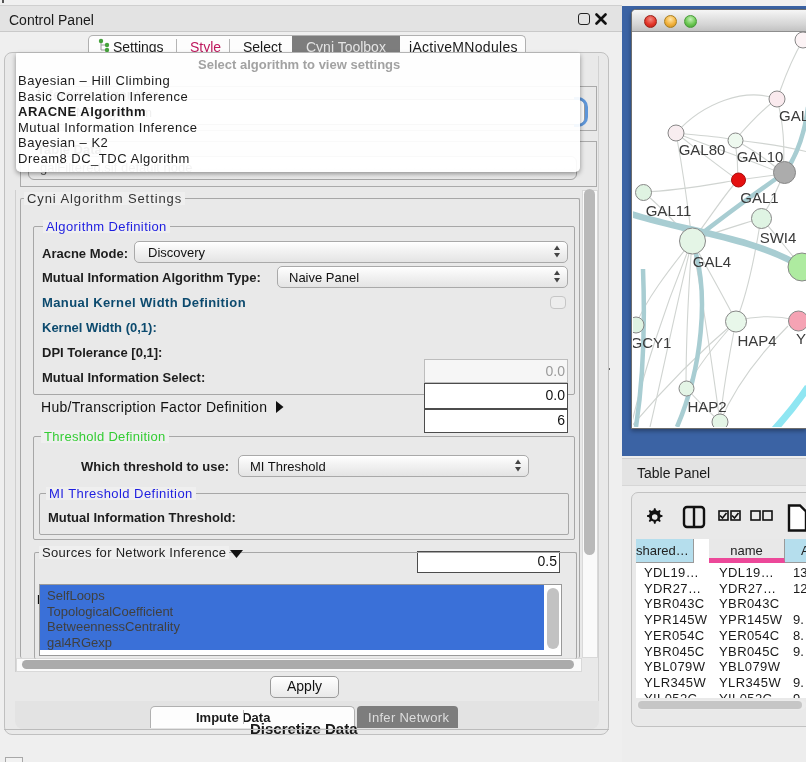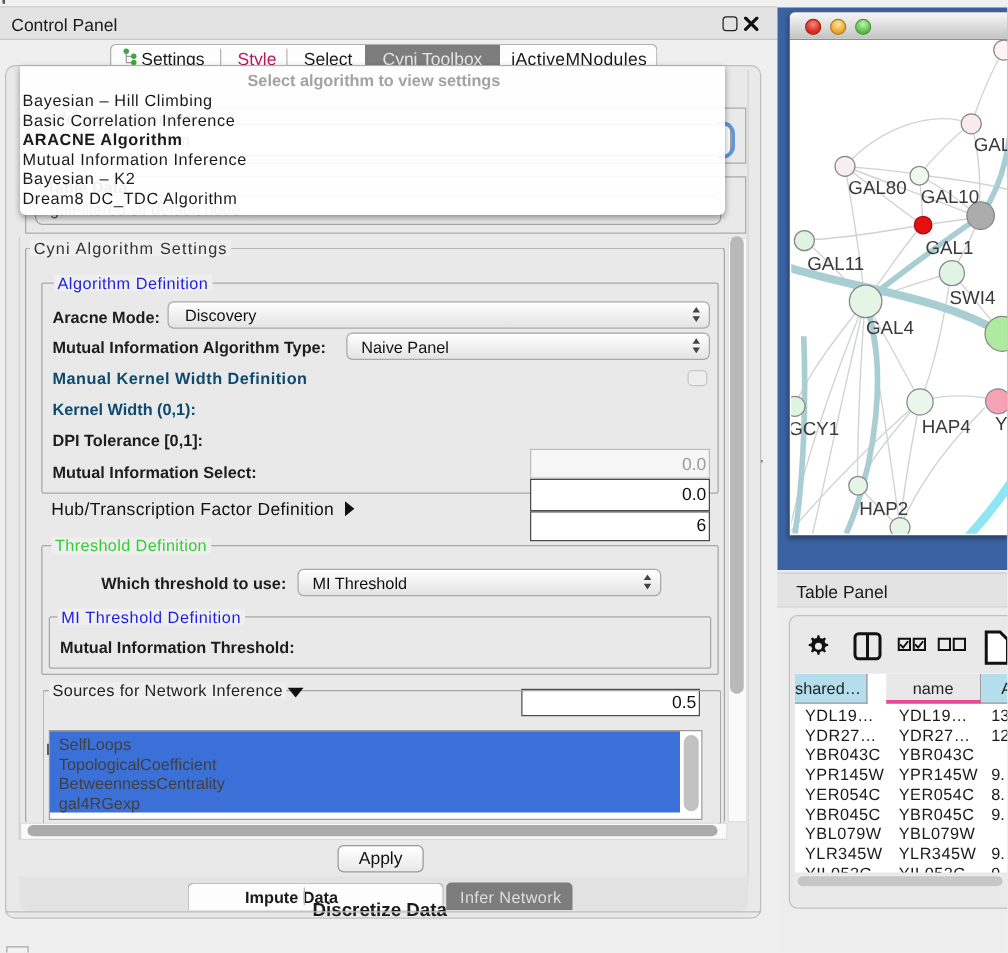--- a/index.html
+++ b/index.html
@@ -128,21 +128,21 @@
     <rect x="113" y="9" width="9" height="9"></rect>
     <rect x="125" y="9" width="9" height="9"></rect>
   </g>
   <path d="M82,13.5 l2.5,2.5 l4,-5" stroke="#111" stroke-width="1.6" fill="none"></path>
   <path d="M94,13.5 l2.5,2.5 l4,-5" stroke="#111" stroke-width="1.6" fill="none"></path>
   <path d="M151,3.5 l11,0 l6,6 l0,19 l-17,0 z" fill="#fff" stroke="#111" stroke-width="2.4"></path>
 </svg>
 
 <div class="ab" style="left:636px;top:539px;width:170px;height:159px;background:#fff;overflow:hidden;">
   <div class="ab" style="left:0;top:0;width:58px;height:24px;background:#b5deed;border-right:1px solid #9a9a9a;border-bottom:1px solid #9a9a9a;box-sizing:border-box;font-size:13px;color:#222;line-height:23px;">shared…</div>
-  <div class="ab" style="left:73px;top:0;width:76px;height:24px;background:#e8e8e8;border-right:1px solid #9a9a9a;border-bottom:3px solid #ec4899;box-sizing:border-box;text-align:center;font-size:13px;color:#222;line-height:23px;">name</div>
+  <div class="ab" style="left:73px;top:0;width:76px;height:24px;background:#e8e8e8;border-right:1px solid #9a9a9a;border-bottom:5px solid #ec4899;box-sizing:border-box;text-align:center;font-size:13px;color:#222;line-height:23px;">name</div>
   <div class="ab" style="left:149px;top:0;width:60px;height:24px;background:#b5deed;border-bottom:1px solid #9a9a9a;box-sizing:border-box;text-align:left;padding-left:16px;font-size:13px;color:#222;line-height:23px;">Avera…</div>
   <div class="ab" style="left:0;top:0;width:170px;height:159px;font-size:13px;color:#1a1a1a;">
 <div class="ab" style="left:8px;top:26.0px;letter-spacing:0.4px;">YDL19…</div>
 <div class="ab" style="left:83px;top:26.0px;letter-spacing:0.4px;">YDL19…</div>
 <div class="ab" style="left:157px;top:26.0px;">13.</div>
 <div class="ab" style="left:8px;top:41.7px;letter-spacing:0.4px;">YDR27…</div>
 <div class="ab" style="left:83px;top:41.7px;letter-spacing:0.4px;">YDR27…</div>
 <div class="ab" style="left:157px;top:41.7px;">12.</div>
 <div class="ab" style="left:8px;top:57.4px;letter-spacing:0.4px;">YBR043C</div>
 <div class="ab" style="left:83px;top:57.4px;letter-spacing:0.4px;">YBR043C</div>

